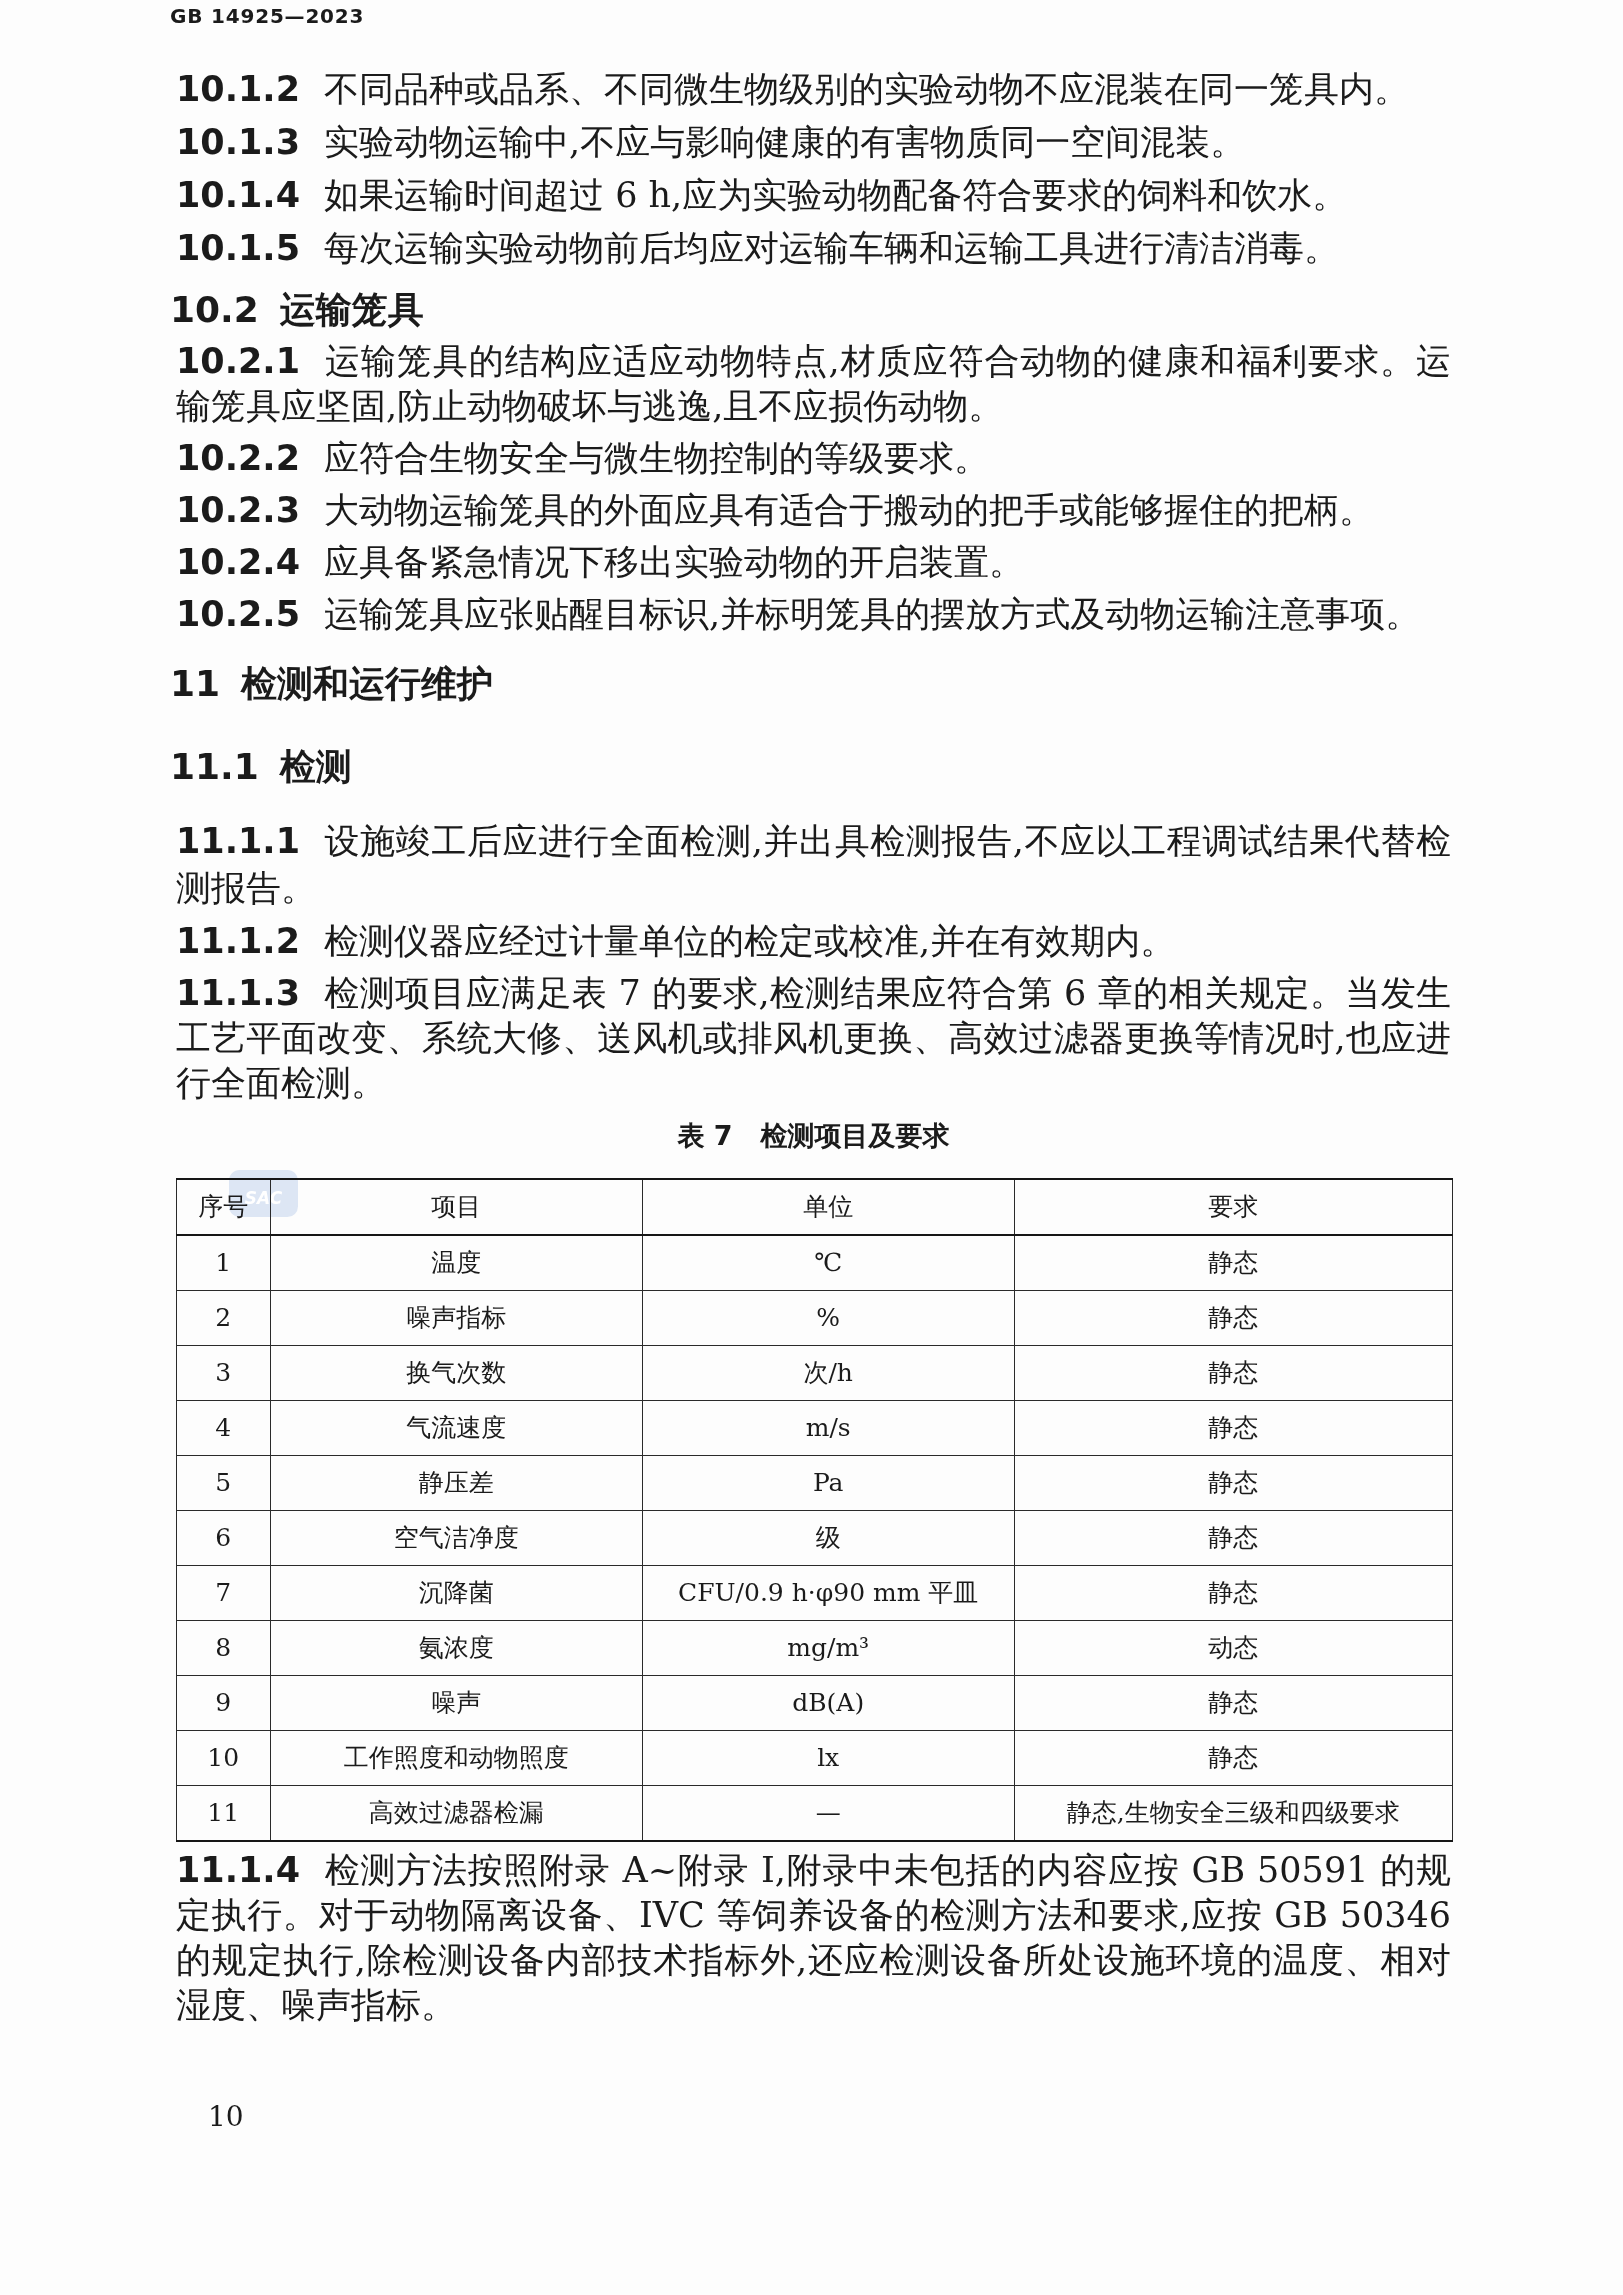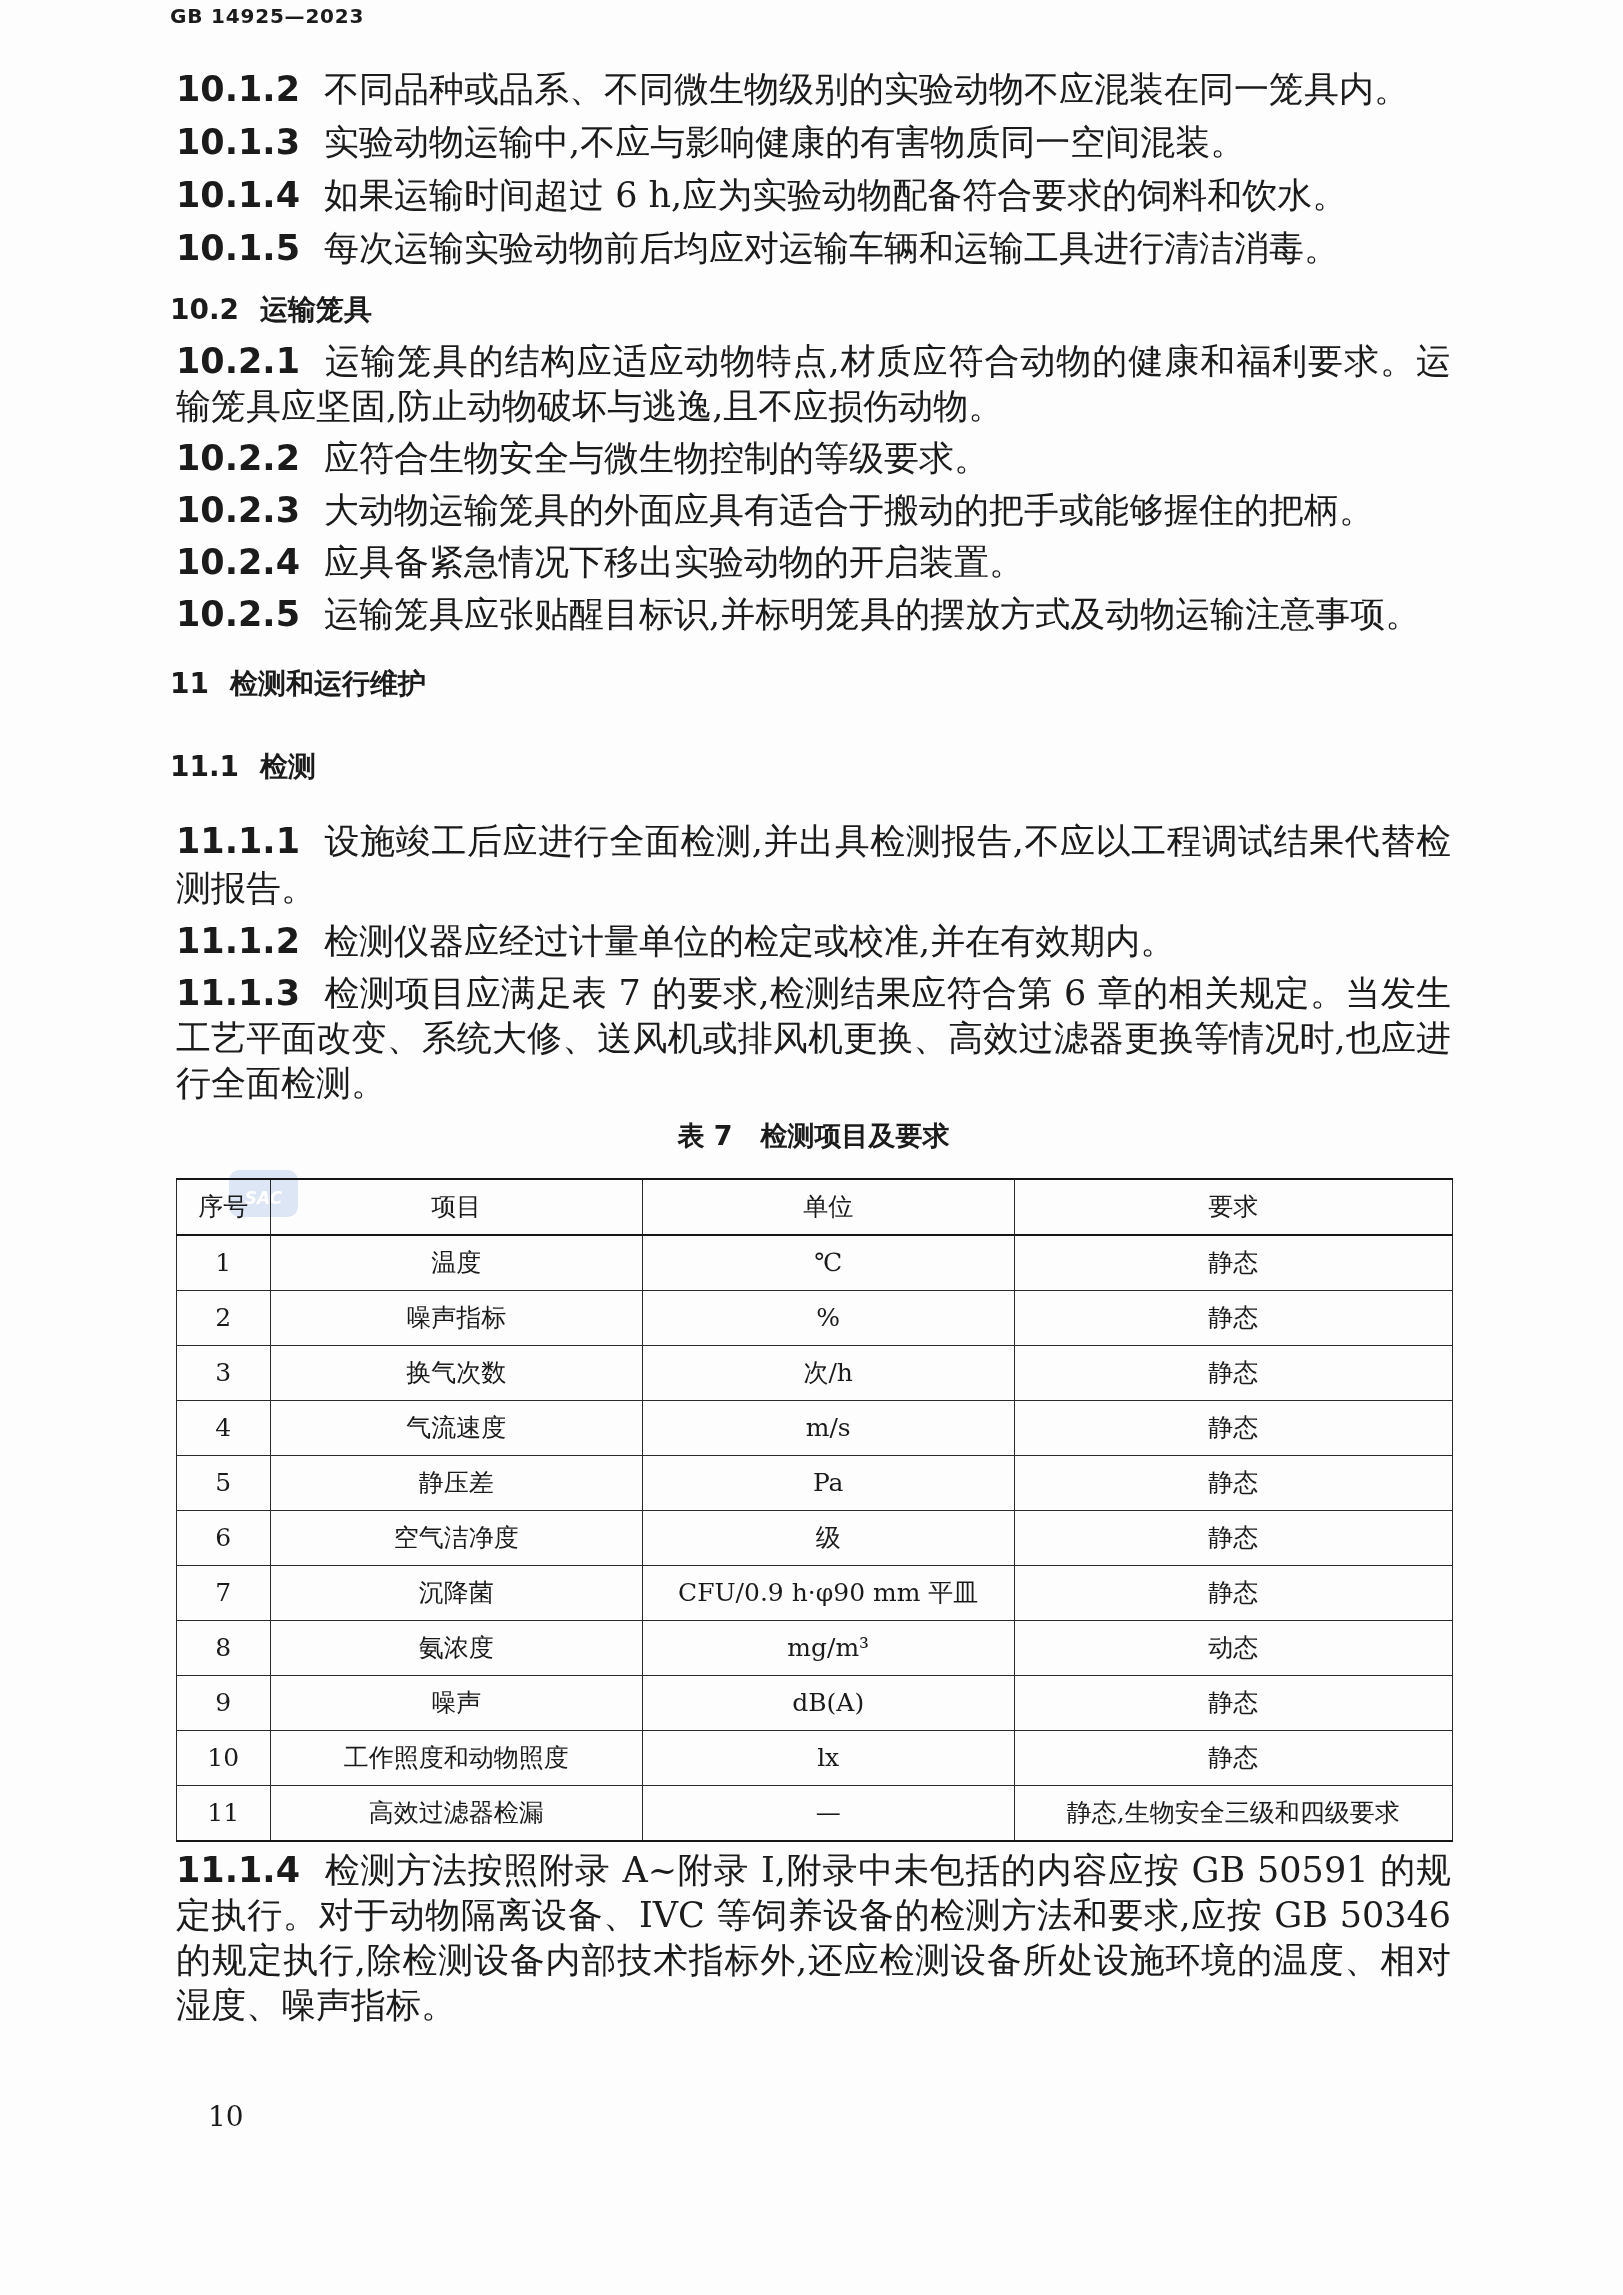--- a/index.html
+++ b/index.html
@@ -23,21 +23,21 @@
   }
   p.clause.tight{line-height:45px;}
   .cnum{
     font-family:"DejaVu Sans","Liberation Sans",sans-serif;
     font-weight:bold;margin-right:24px;white-space:nowrap;
   }
   .group-10-1{margin-top:34px;}
 
   .sec-head{
     font-family:"DejaVu Sans","Liberation Sans",sans-serif;
-    font-weight:bold;font-size:28px;line-height:47px;margin:0;
+    font-weight:bold;font-size:36px;line-height:47px;margin:0;
   }
   .sec-head .snum{margin-right:21px;}
 
   .h-10-2{margin-top:14px;}
   .p-10-2-1{margin-top:14px;}
   .g-10-2{margin-top:0.8px;}
   .g-10-2 p.clause{line-height:46px;}
   .h-11{margin-top:23px;}
   .h-11-1{margin-top:36px;}
   .g-11-1{margin-top:28px;}

